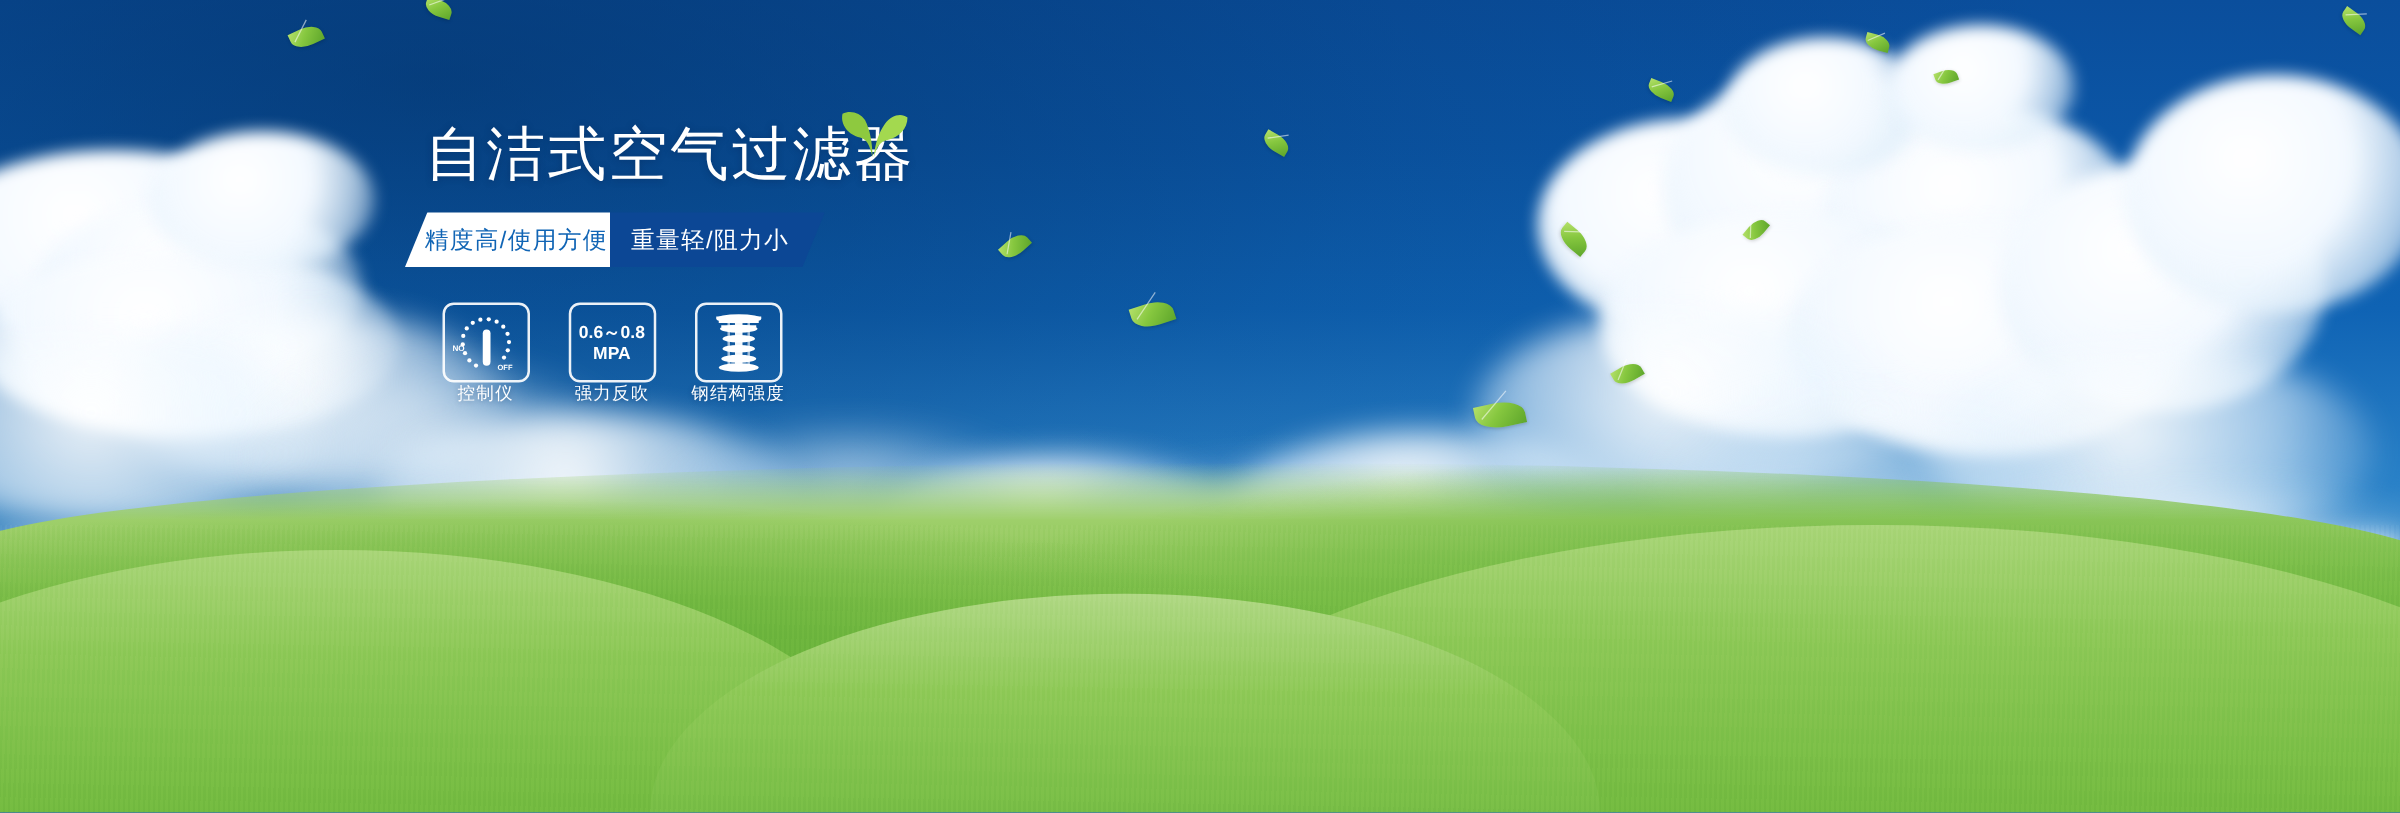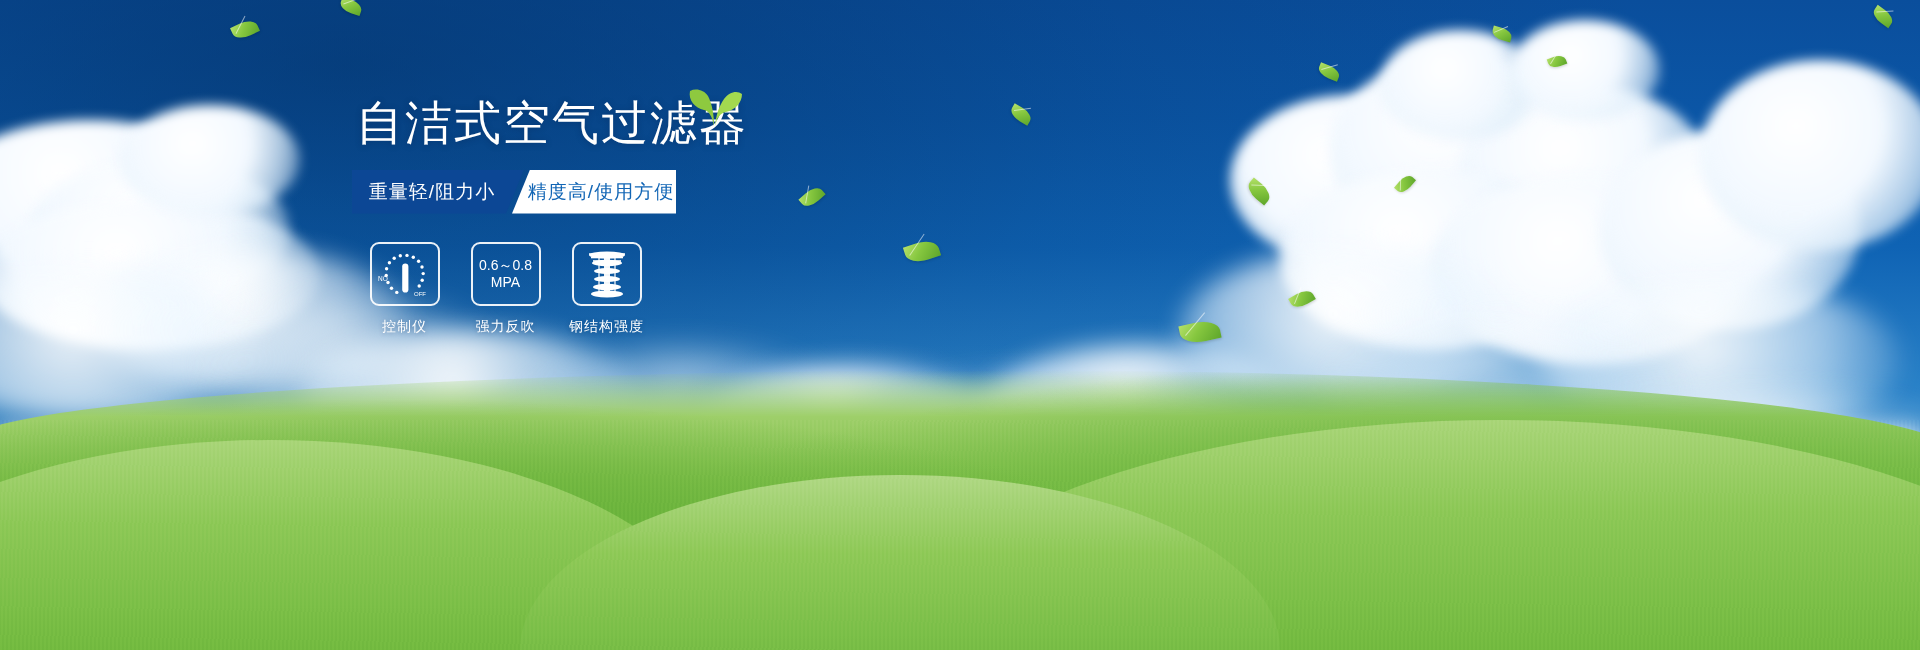--- a/index.html
+++ b/index.html
@@ -95,21 +95,21 @@
     left: 12%; top: 48%;
     width: 76%; height: 1px;
     background: rgba(255,255,255,0.55);
     transform: rotate(-38deg);
     transform-origin: left center;
   }
 
   
   .content {
     position: absolute;
-    left: 352px;
+    left: 336px;
     top: 96px;
     width: 520px;
   }
 
   .title {
     color: #ffffff;
     font-size: 47px;
     line-height: 1.14;
     letter-spacing: 2px;
     font-weight: 400;
@@ -168,32 +168,33 @@
     width: 70px;
     height: 64px;
     border: 2px solid rgba(255,255,255,0.92);
     border-radius: 9px;
     display: flex;
     align-items: center;
     justify-content: center;
     color: #ffffff;
     box-sizing: border-box;
     text-align: center;
+    font-weight: bold;
   }
   .feature-box .txt {
     font-size: 14px;
     line-height: 1.18;
     letter-spacing: 0;
     white-space: pre-line;
   }
   .feature-box .txt.cn {
     font-size: 13px;
   }
   .feature-caption {
-    margin-top: 12px;
+    margin-top: 0;
     color: #ffffff;
     font-size: 14px;
     letter-spacing: 1px;
     white-space: nowrap;
     text-shadow: 0 1px 4px rgba(0,40,90,0.35);
   }
 </style>
 </head>
 <body>
 
@@ -264,25 +265,25 @@
     <div class="sprout">
       <svg width="60" height="40" viewBox="0 0 60 40">
         <path d="M30 38 C30 26 28 16 24 8 C20 2 12 0 6 3 C4 12 11 20 20 22 C25 23 28 28 30 38 Z" fill="#8ec93f"></path>
         <path d="M31 38 C32 27 35 18 40 11 C45 4 53 2 58 6 C58 15 51 22 42 24 C36 25 33 30 31 38 Z" fill="#a3d94f"></path>
       </svg>
     </div>
 
     <h1 class="title">自洁式空气过滤器</h1>
 
     <div class="badges">
+      <div class="badge badge-light">
+        <span>精度高/使用方便</span>
+      </div>
       <div class="badge badge-dark">
         <span>重量轻/阻力小</span>
-      </div>
-      <div class="badge badge-light">
-        <span>精度高/使用方便</span>
       </div>
     </div>
 
     <div class="features">
 
       <div class="feature">
         <div class="feature-box">
           <svg width="58" height="52" viewBox="0 0 58 52">
             <g fill="#ffffff">
               <circle cx="12.0" cy="34.5" r="1.7"></circle>

